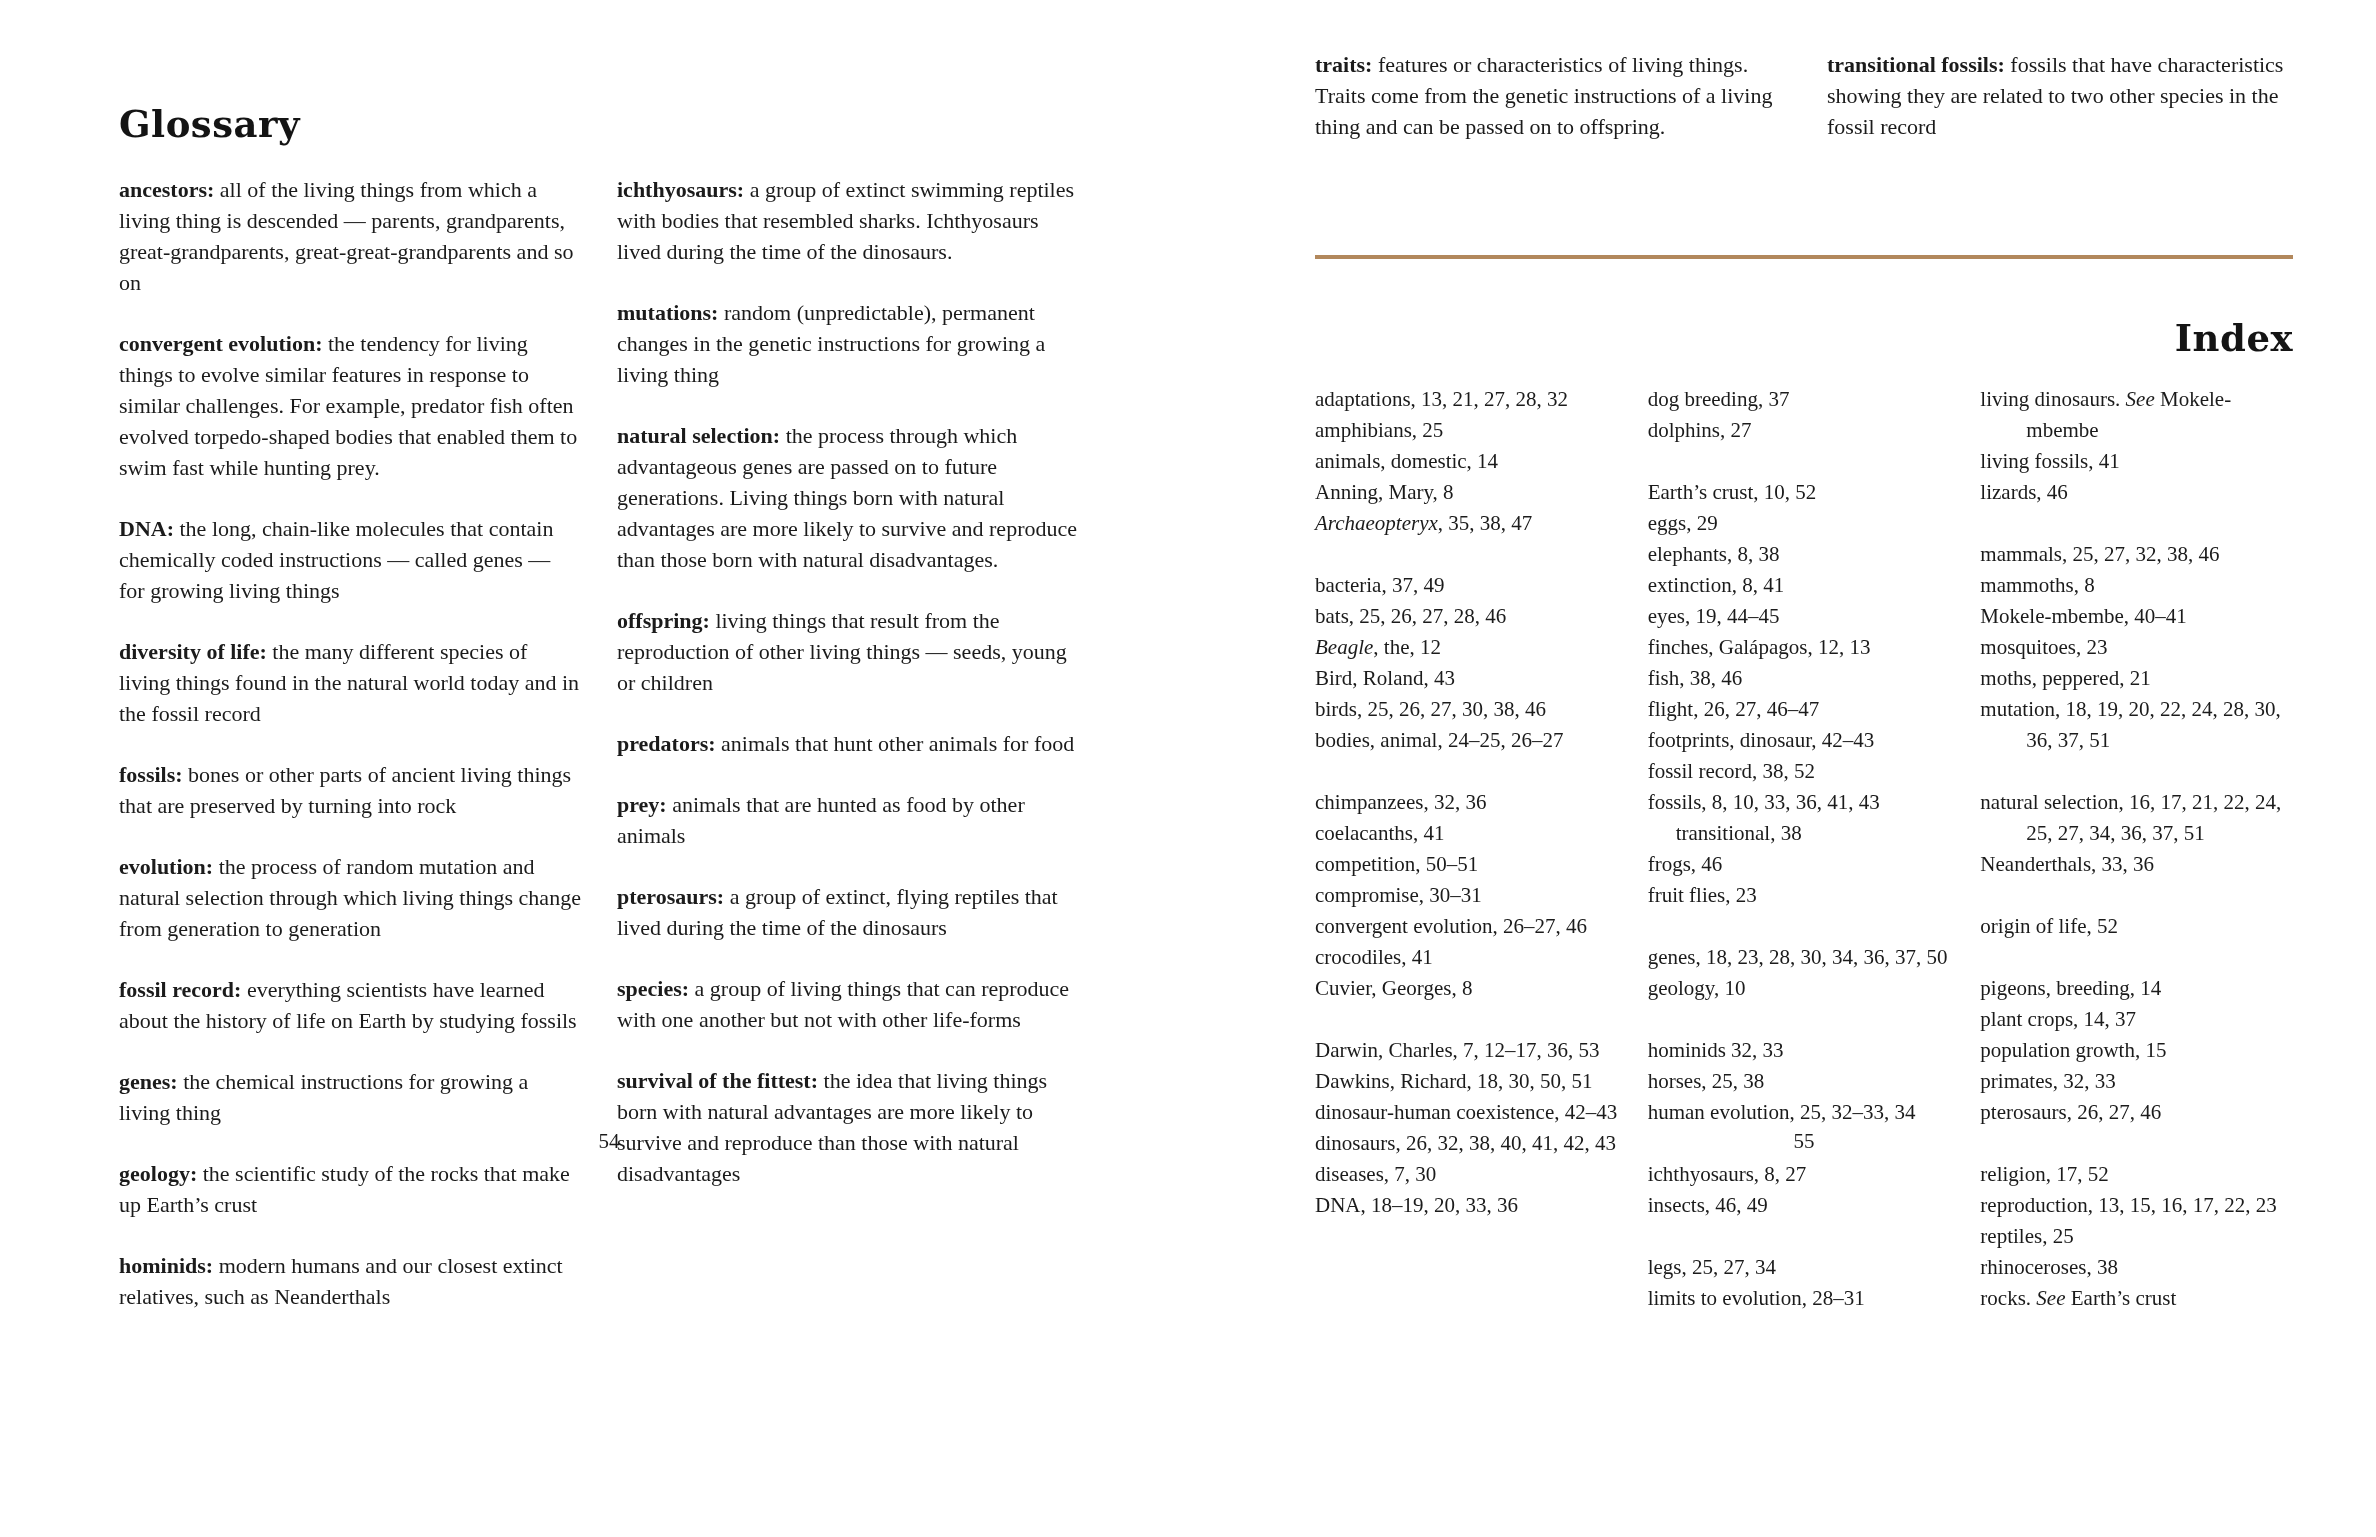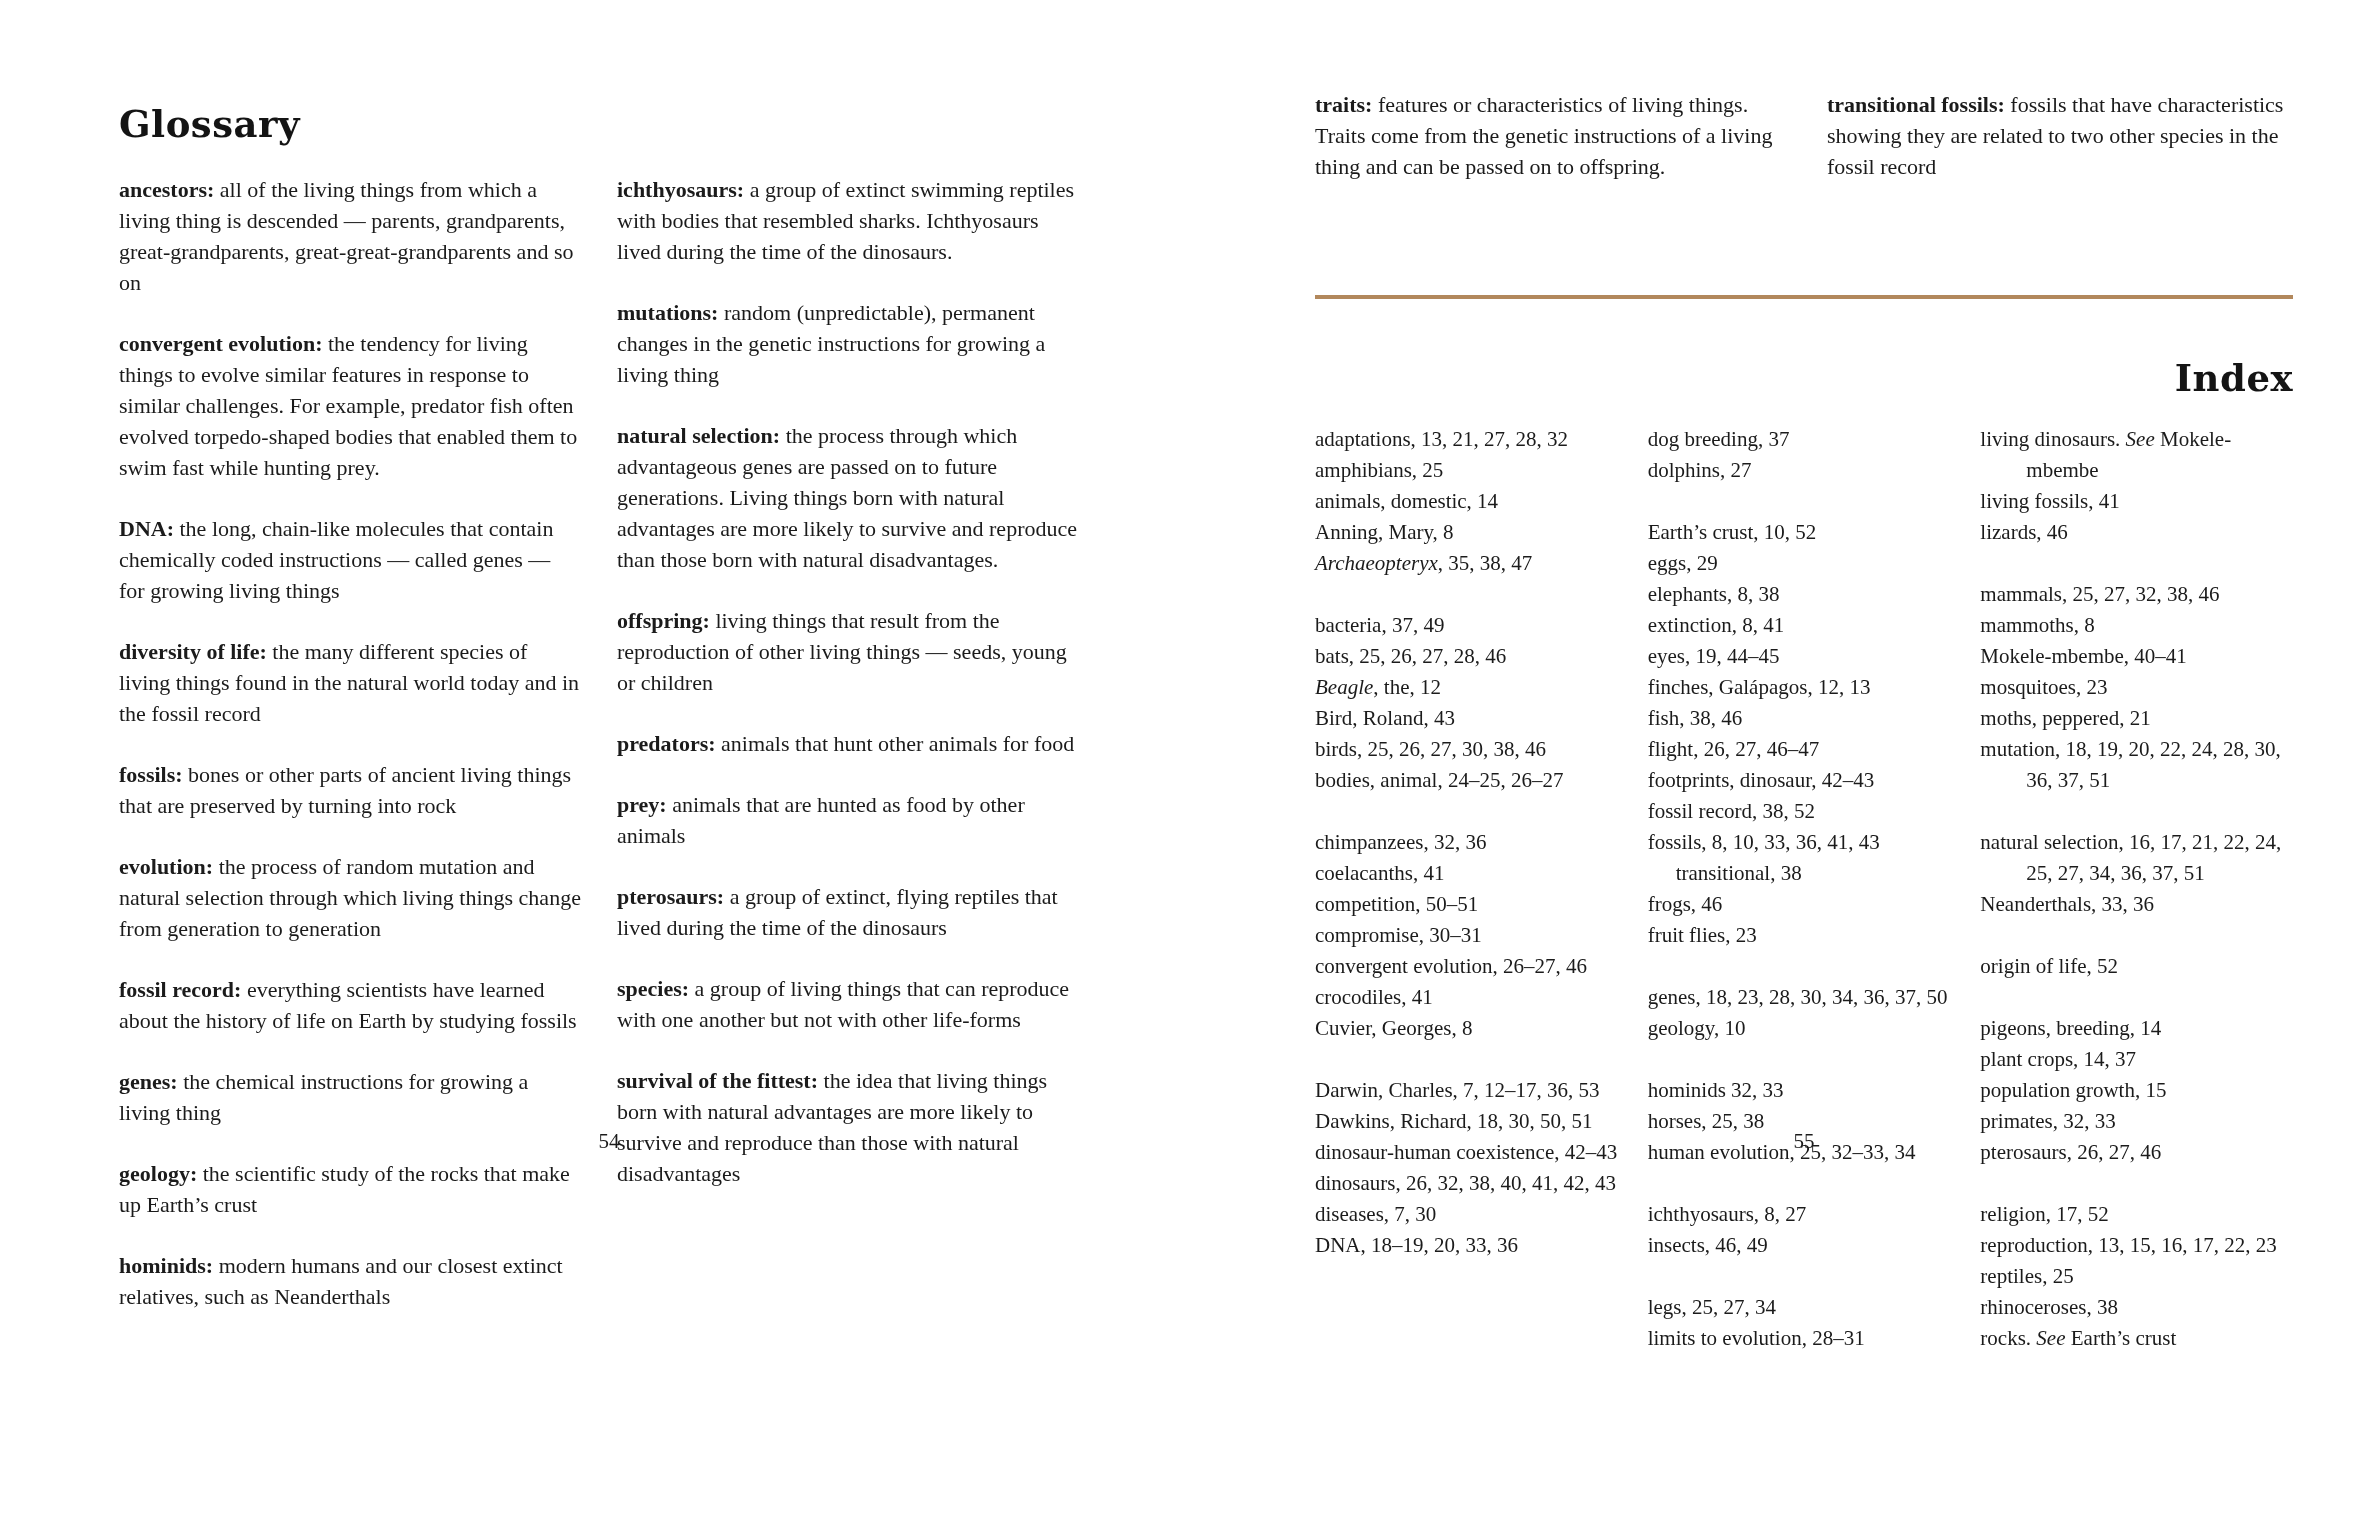--- a/index.html
+++ b/index.html
@@ -19,21 +19,21 @@
     margin: 0; letter-spacing: 0.5px; color: #141414;
   }
   #glossary-title { padding-top: 102px; margin-bottom: 28px; }
 
   .cols { display: flex; }
   .gloss-cols { gap: 36px; }
   .gloss-col  { width: 462px; }
   .gloss-entry { font-size: 22px; line-height: 31px; margin: 0 0 30px 0; }
   .gloss-entry b { font-weight: bold; }
 
-  .cont-cols { padding-top: 89px; gap: 46px; }
+  .cont-cols { padding-top: 49px; gap: 46px; }
   .cont-col  { width: 466px; }
 
   .divider { border: none; height: 4px; margin: 83px 0 0 0; background: #b2885c; }
 
   #index-title { margin-top: 57px; margin-bottom: 24px; text-align: right; }
 
   .index-cols { gap: 20px; justify-content: flex-end; }
   .index-col  { flex: 1 1 0; min-width: 0; }
   .index-entry {
     font-size: 21px; line-height: 31px; margin: 0;

